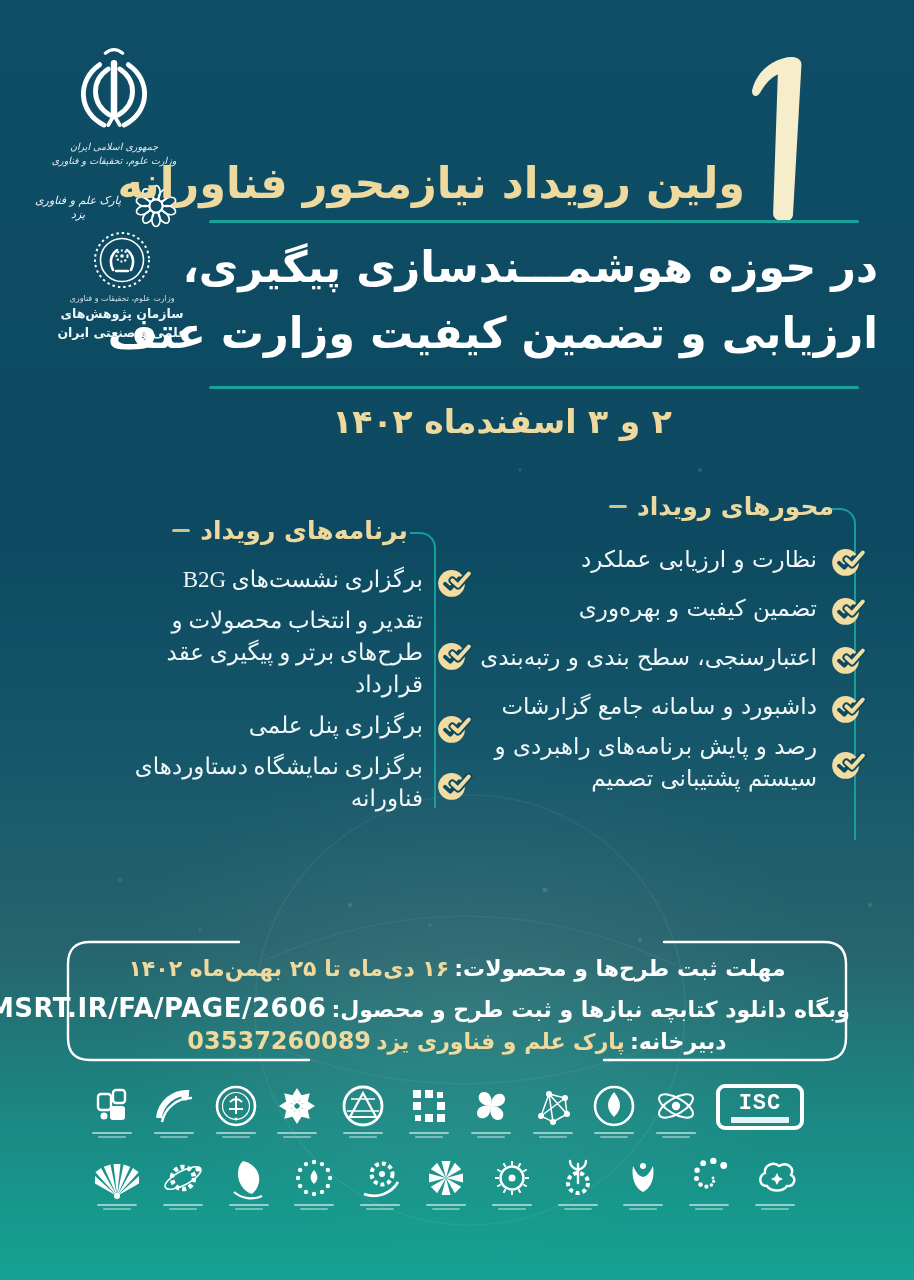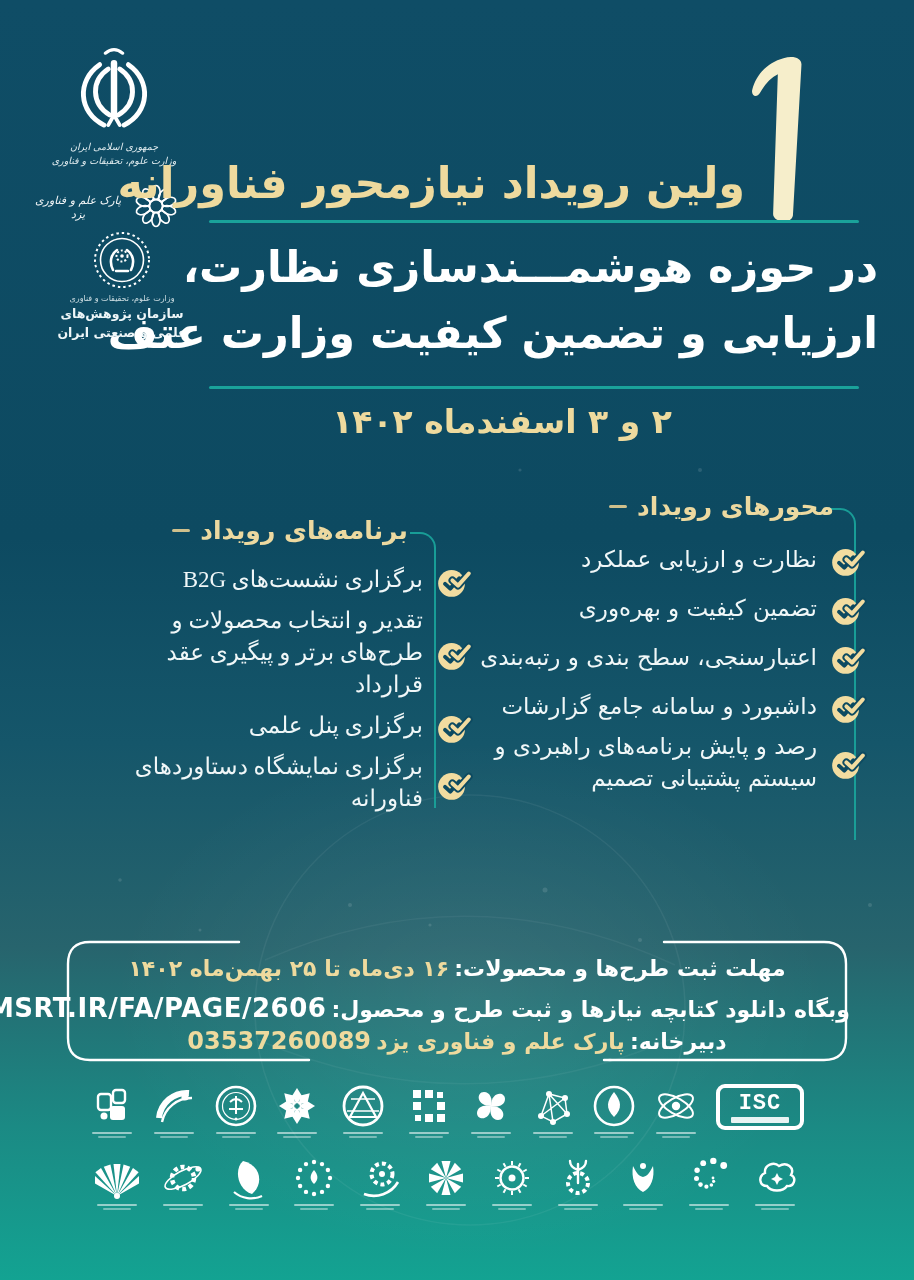--- a/index.html
+++ b/index.html
@@ -174,21 +174,21 @@
       <path d="M44 5 C28 9 15 22 11 38 C9 45 15.5 48 19 42 C24 33 30 26 38 22 L33 170 C32.5 179 52 182 54 172 L63 13 C64 5 55 2 44 5 Z" fill="#f6eecb"></path>
     </svg>
     <span class="visually-hidden">۱</span>
   </div>
 
   <h1 class="title-gold">ولین رویداد نیازمحور فناورانه</h1>
 
   <div class="divider d1"></div>
 
   <h2 class="subtitle">
-    <span style="display:block;">در حوزه هوشمـــندسازی نظارت،</span>
+    <span style="display:block;">در حوزه هوشمـــندسازی پیگیری،</span>
     <span style="display:block;">ارزیابی و تضمین کیفیت وزارت عتف</span>
   </h2>
 
   <div class="divider d2"></div>
 
   <div class="event-date">۲ و ۳ اسفندماه ۱۴۰۲</div>
 
   <div class="col-head topics-head">
     <span>محورهای رویداد</span>
     <span class="dash"></span>

